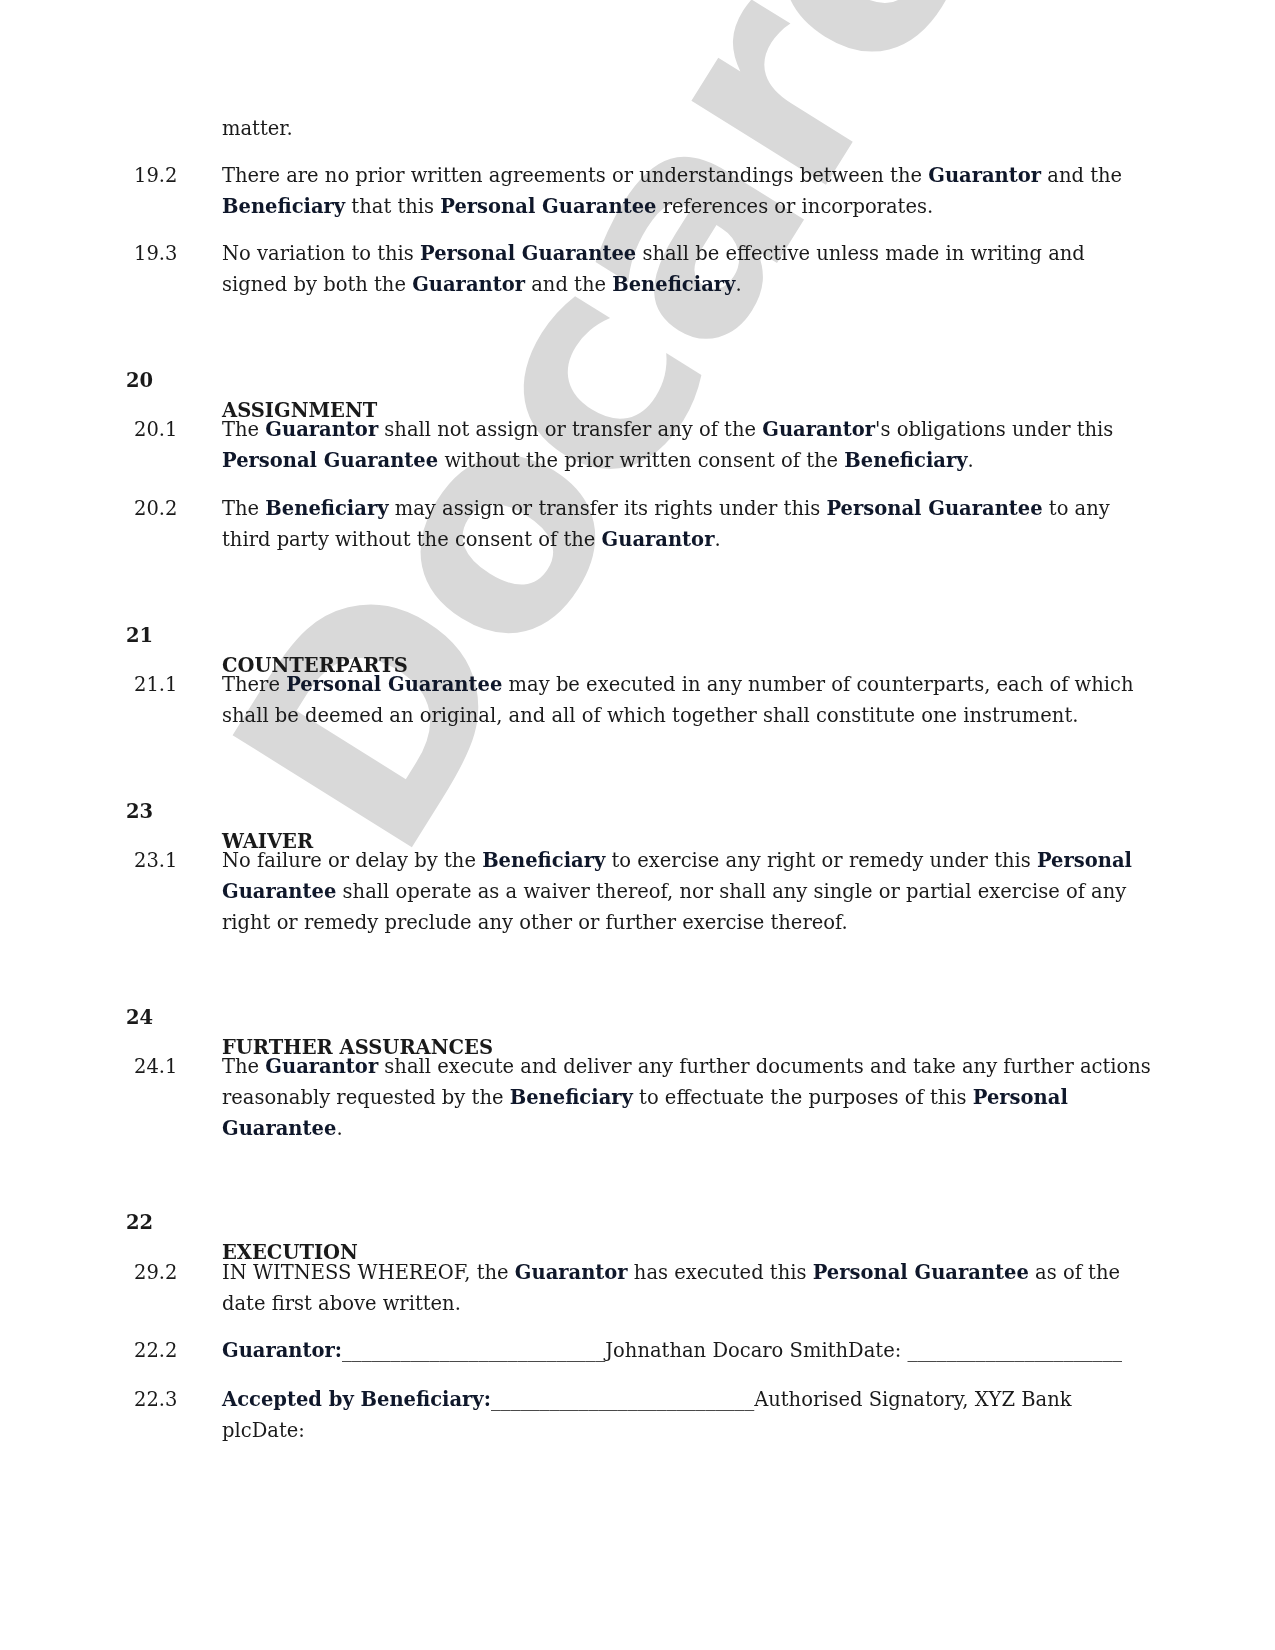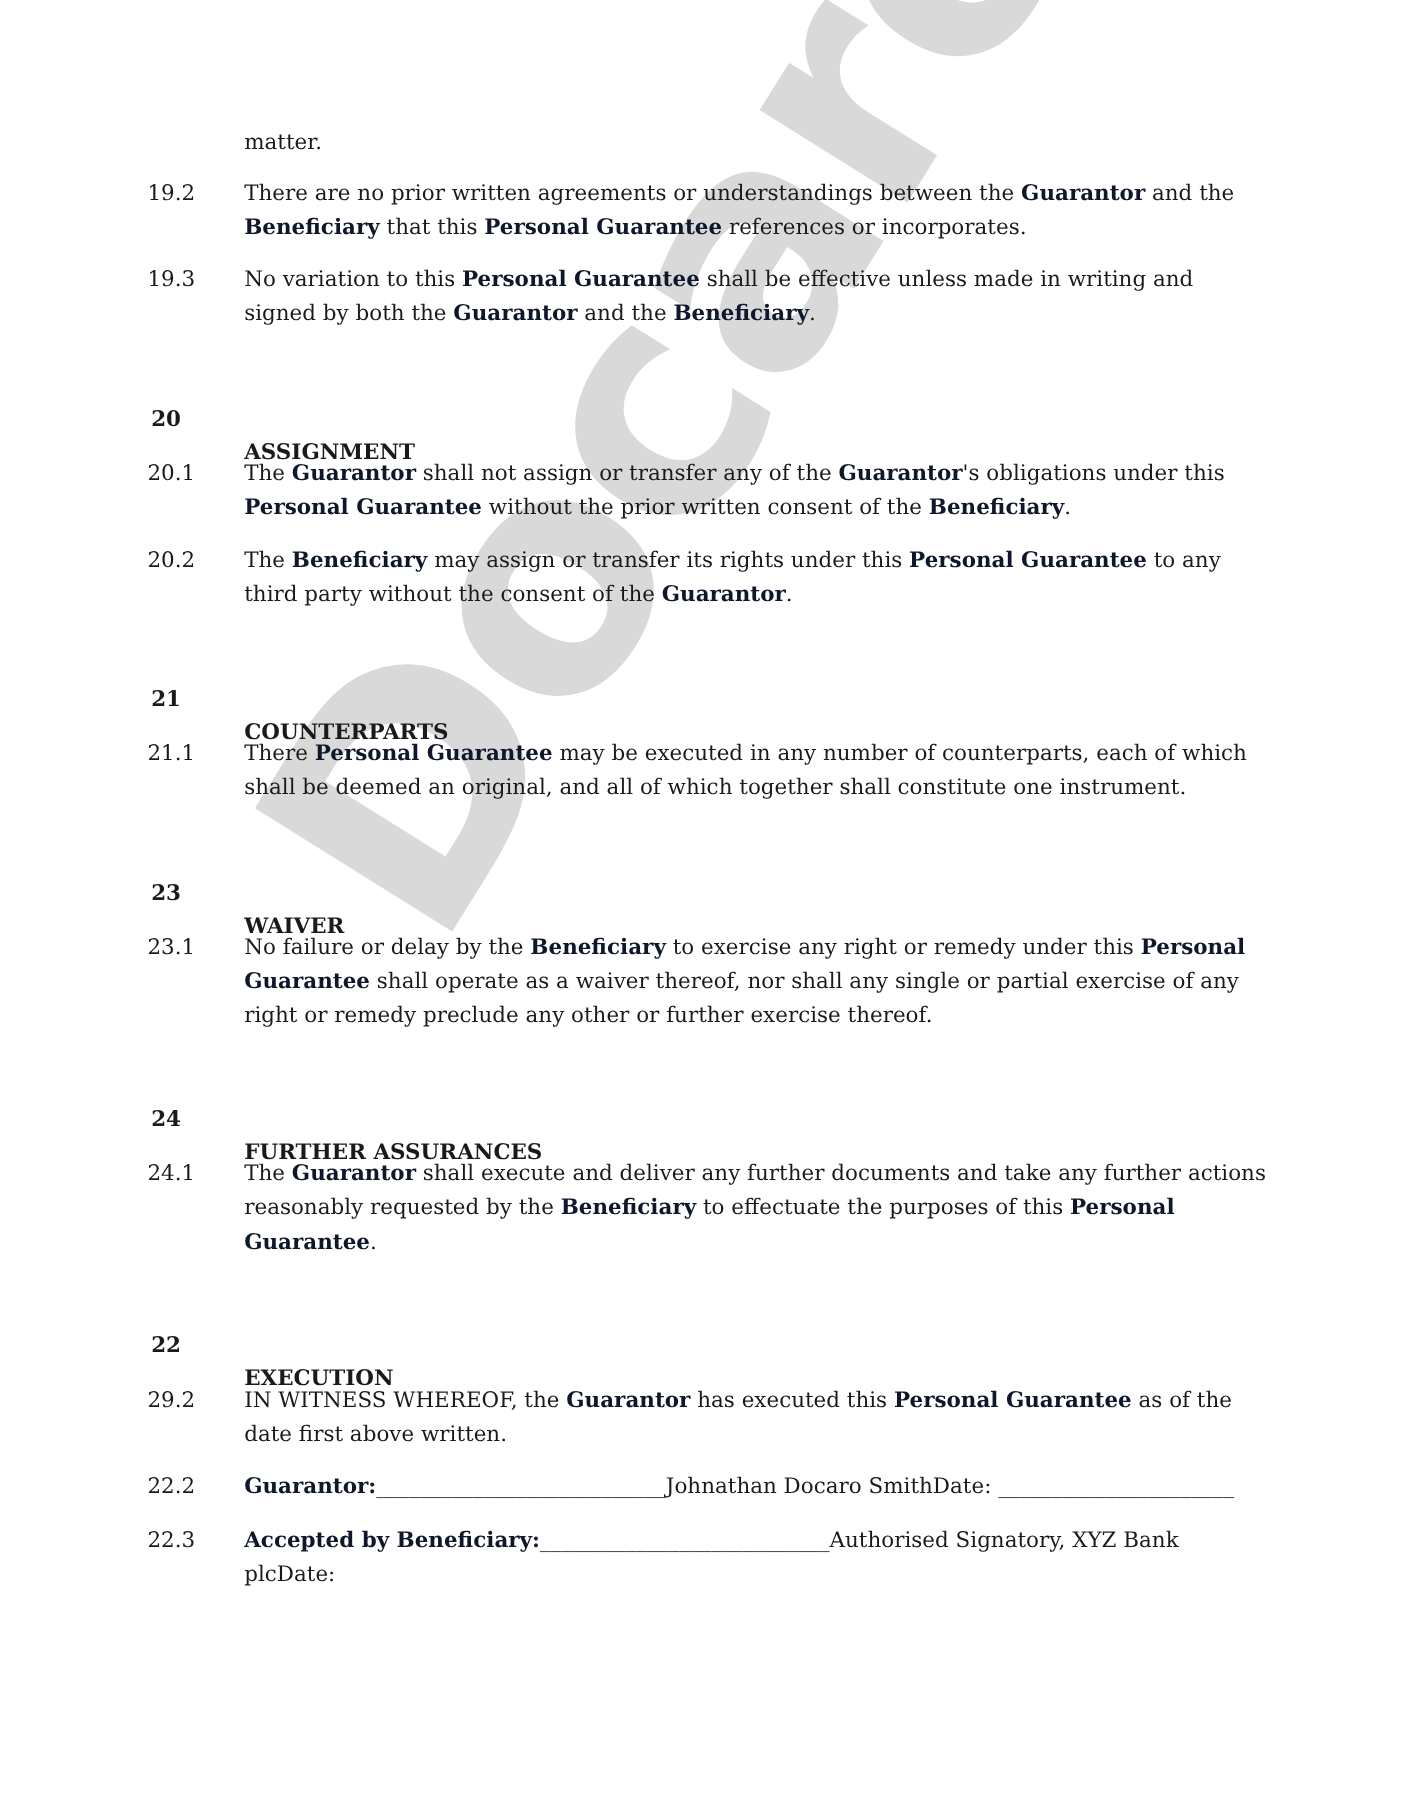--- a/index.html
+++ b/index.html
@@ -12,21 +12,21 @@
   .watermark {
     position: absolute; left: 190px; top: 740px;
     font-family: "DejaVu Sans", "Liberation Sans", sans-serif;
     font-weight: bold; font-size: 290px; color: #d9d9d9;
     transform: rotate(-58deg); transform-origin: left top;
     white-space: nowrap; z-index: 0; letter-spacing: -6px;
     line-height: 1;
   }
   .content { position: absolute; left: 0; top: 0; width: 100%; z-index: 1; }
   .line { position: absolute; font-size: 19.5px; line-height: 31px; white-space: nowrap; }
-  .num { position: absolute; width: 50px; text-align: center; }
+  .num { position: absolute; width: 50px; text-align: left; }
   .num.sub { left: 134px; text-align: left; }
   .num.head { left: 126px; font-weight: bold; }
   .txt { position: absolute; left: 222px; width: 930px; white-space: normal; }
   .head-txt { font-weight: bold; margin-top: 30px; }
   b { font-weight: bold; color: #0f172a; }
 </style>
 </head>
 <body>
 
 <div class="page">

